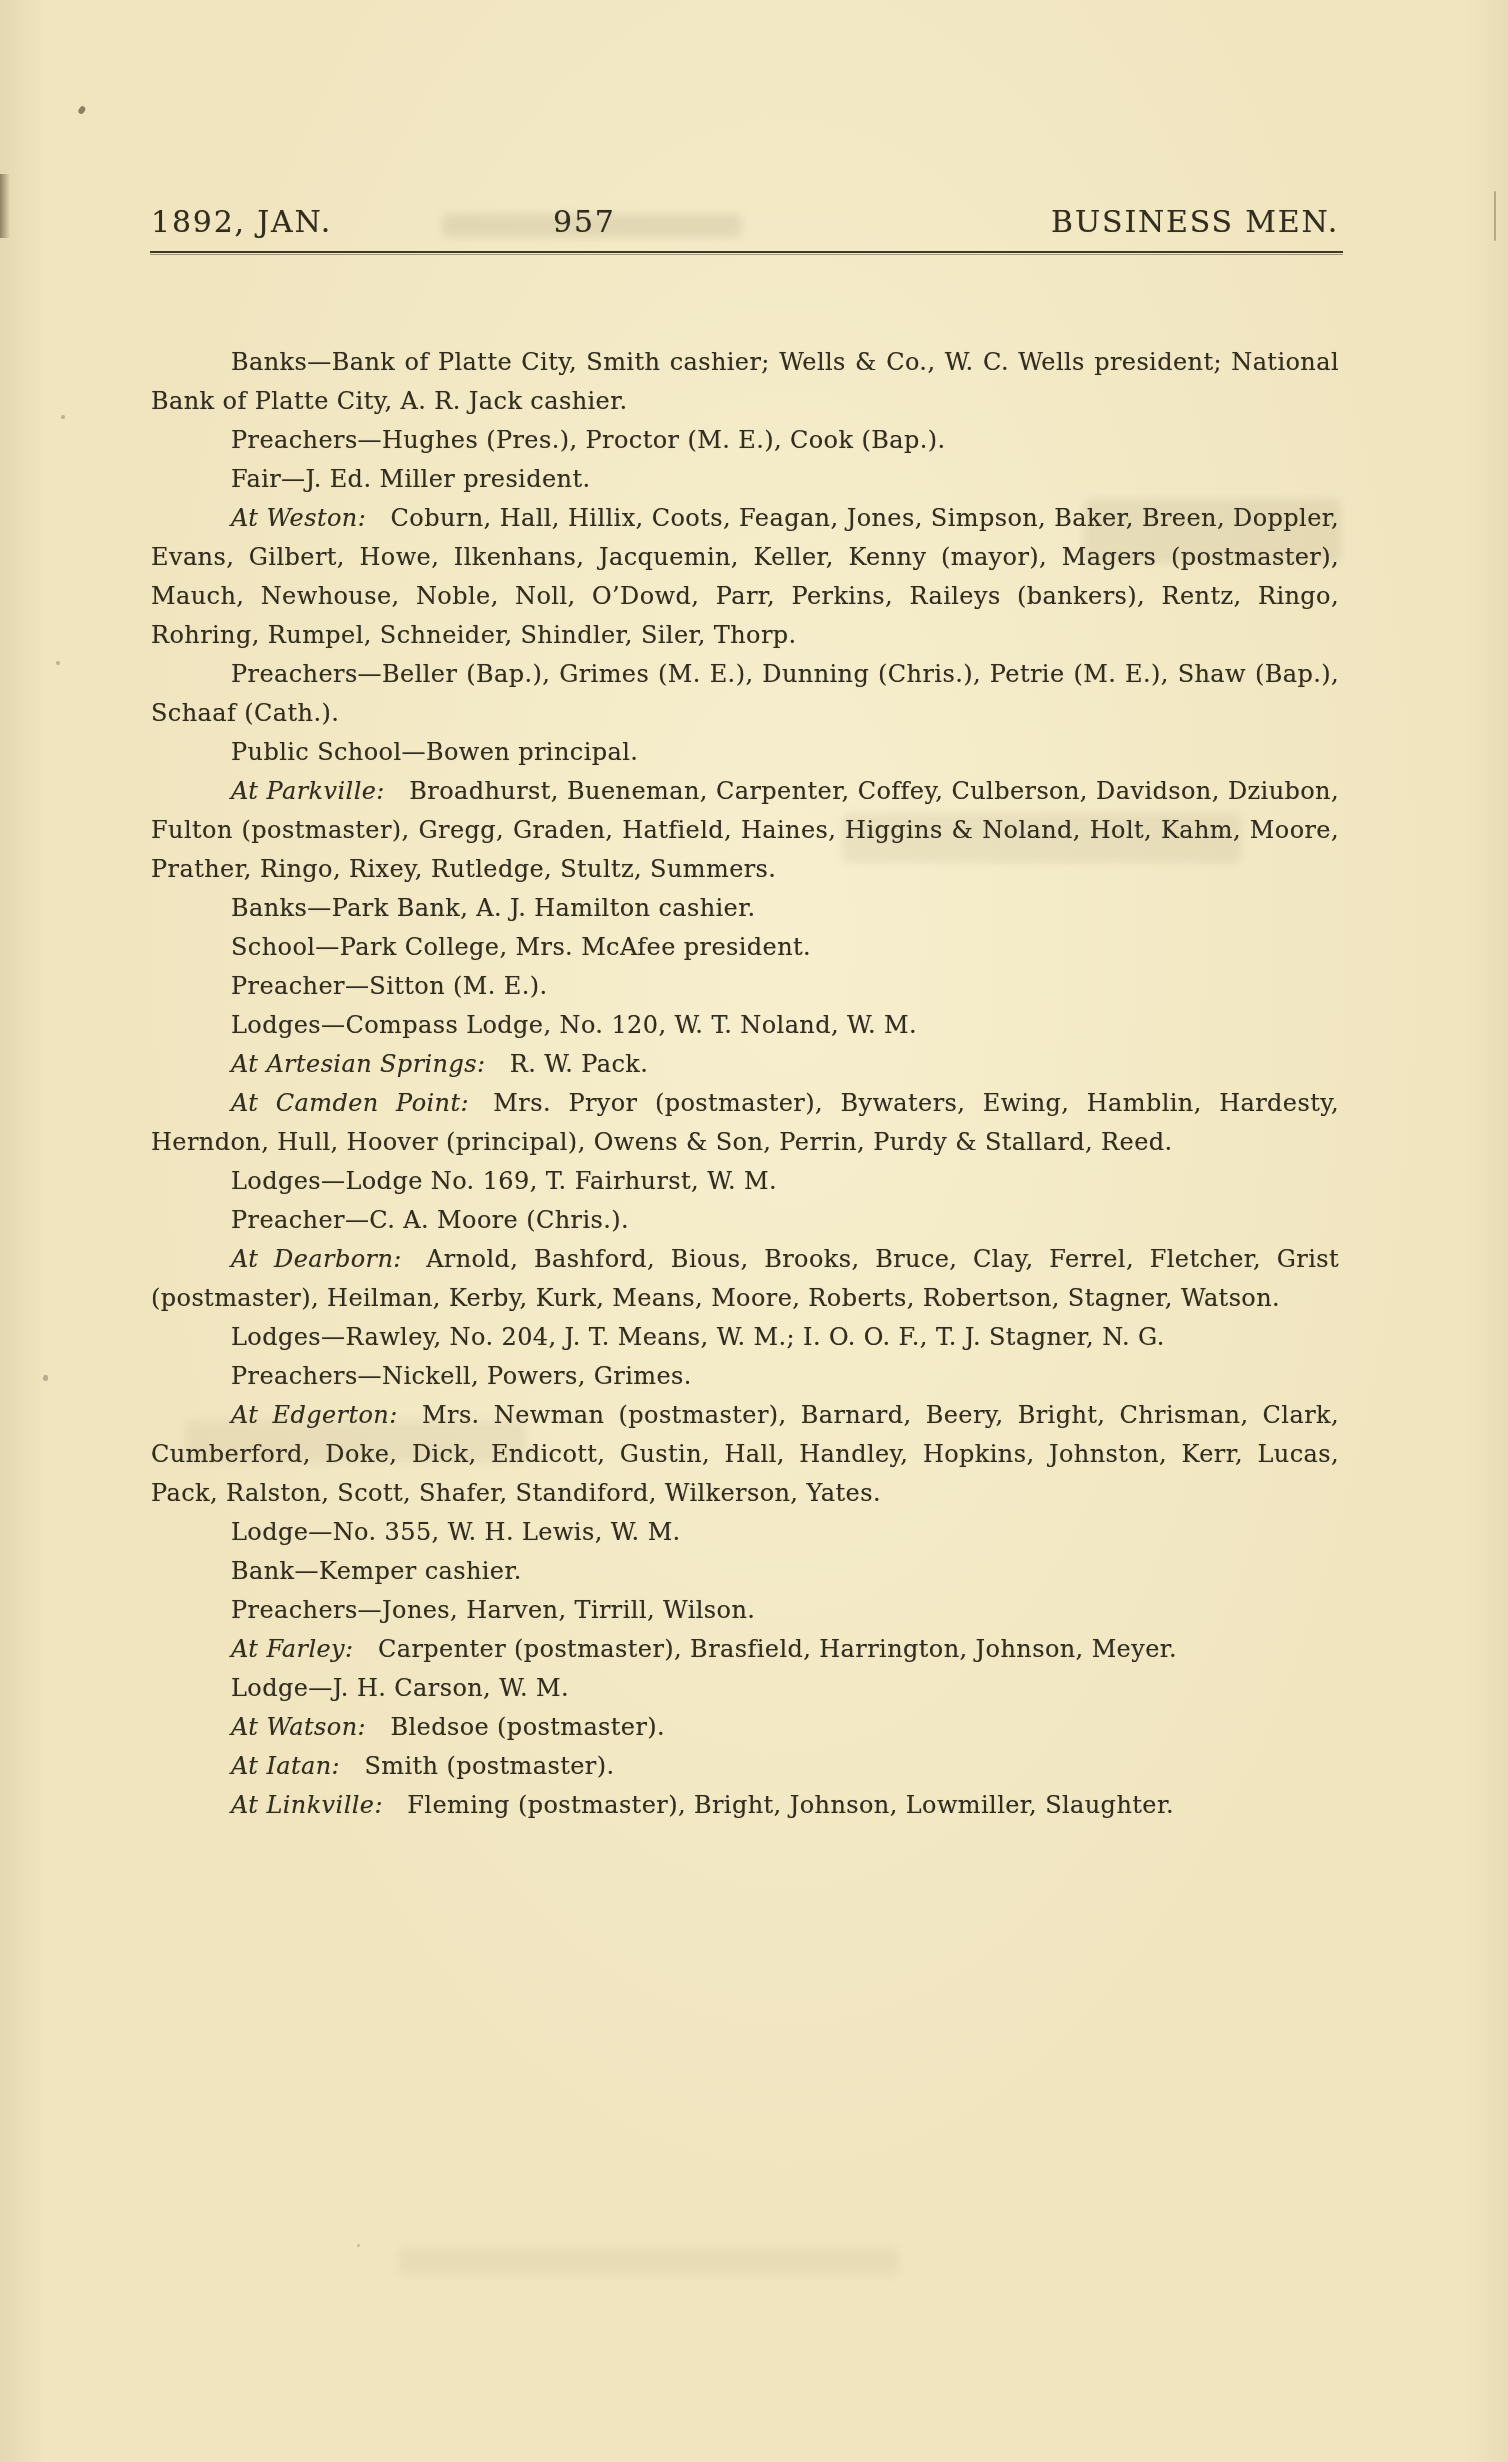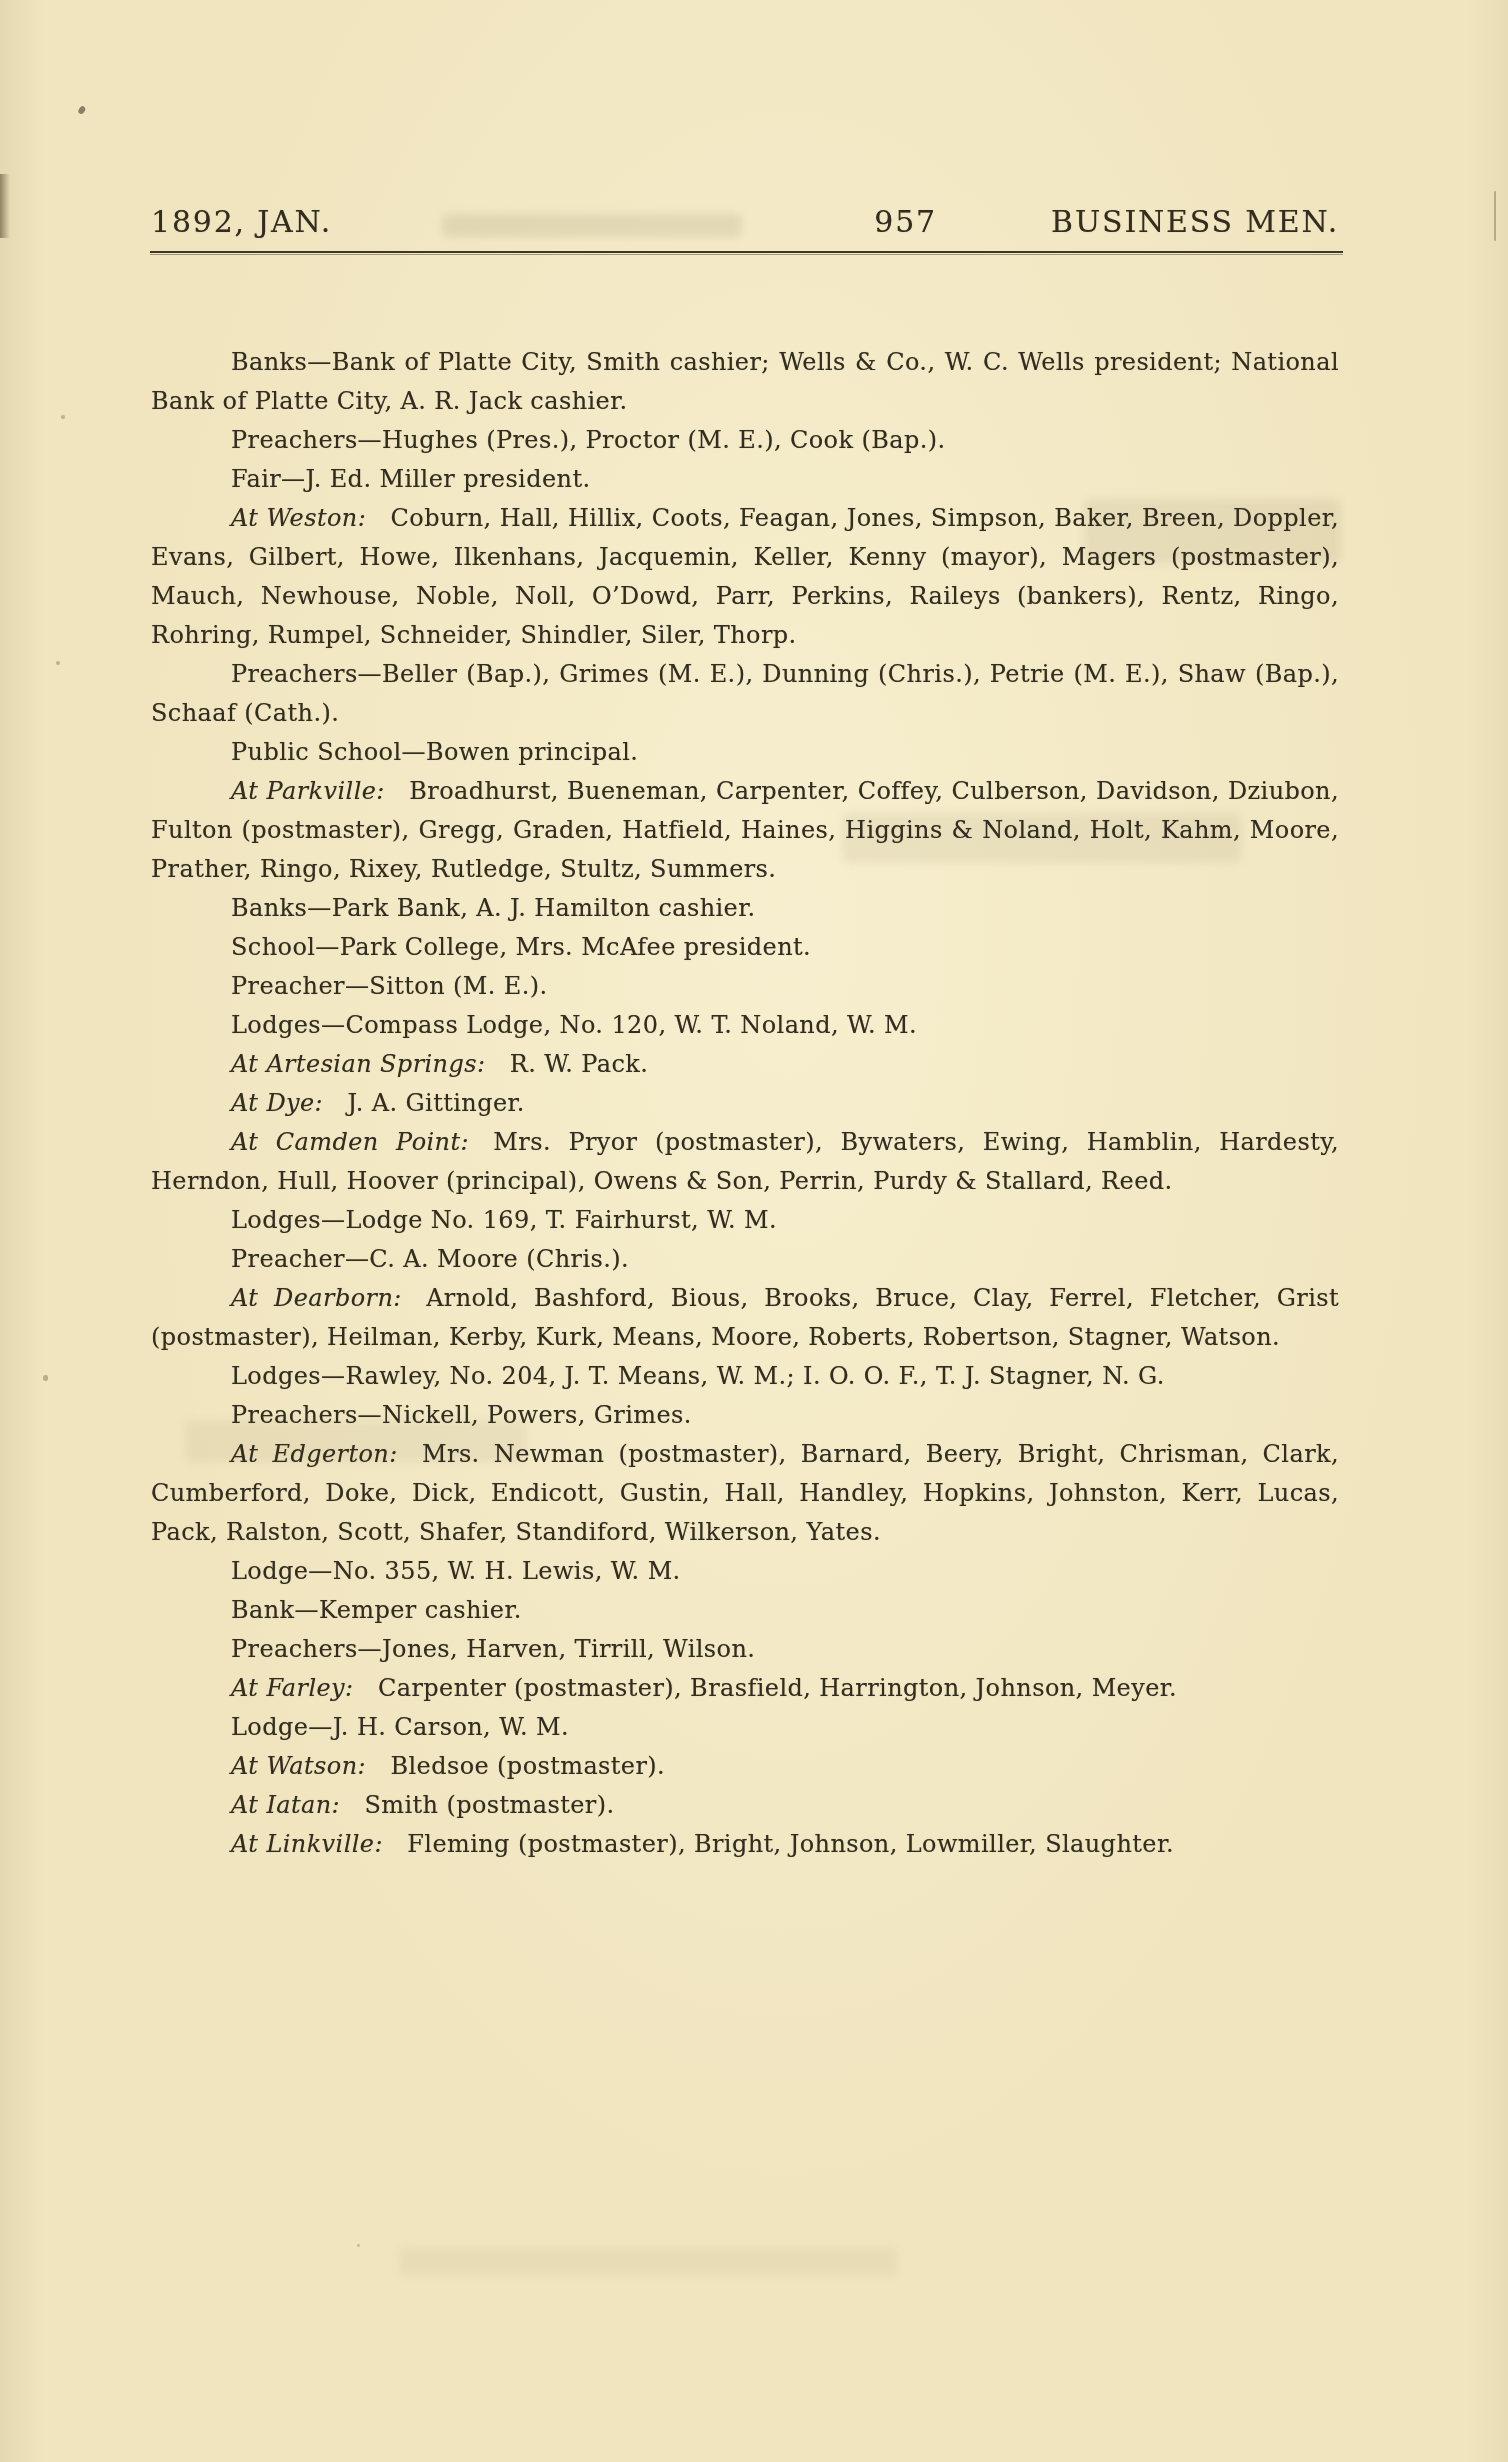--- a/index.html
+++ b/index.html
@@ -20,21 +20,21 @@
   .page-header {
     position: absolute;
     left: 151px; top: 204px; width: 1188px;
     display: flex; align-items: baseline;
     font-size: 30px; letter-spacing: 1.8px;
     color: var(--ink, #332d20);
     text-shadow: 0 0 0.7px rgba(51,45,32,0.45);
     gap: 18px;
   }
   .page-header .h-left  { flex: 1; text-align: left; }
-  .page-header .h-mid   { flex: 1; text-align: right; }
+  .page-header .h-mid   { flex: 1; text-align: left; }
   .page-header .h-right { flex: 1; text-align: right; }
   .header-rule {
     position: absolute;
     left: 150px; top: 251px; width: 1193px; height: 4.3px;
     background: linear-gradient(to bottom,
       #3e3726 0px, #3e3726 2.1px,
       rgba(62,55,38,0) 2.1px, rgba(62,55,38,0) 2.9px,
       rgba(62,55,38,0.45) 2.9px, rgba(62,55,38,0.45) 3.6px,
       rgba(62,55,38,0) 3.6px);
   }
@@ -118,21 +118,20 @@
       <p class="para"><span class="para-text">Fair—J. Ed. Miller president.</span></p>
       <p class="para"><span class="place-label">At Weston:</span><span class="para-text"> Coburn, Hall, Hillix, Coots, Feagan, Jones, Simpson, Baker, Breen, Doppler, Evans, Gilbert, Howe, Ilkenhans, Jacquemin, Keller, Kenny (mayor), Magers (postmaster), Mauch, Newhouse, Noble, Noll, O’Dowd, Parr, Perkins, Raileys (bankers), Rentz, Ringo, Rohring, Rumpel, Schneider, Shindler, Siler, Thorp.</span></p>
       <p class="para"><span class="para-text">Preachers—Beller (Bap.), Grimes (M. E.), Dunning (Chris.), Petrie (M. E.), Shaw (Bap.), Schaaf (Cath.).</span></p>
       <p class="para"><span class="para-text">Public School—Bowen principal.</span></p>
       <p class="para"><span class="place-label">At Parkville:</span><span class="para-text"> Broadhurst, Bueneman, Carpenter, Coffey, Culberson, Davidson, Dziubon, Fulton (postmaster), Gregg, Graden, Hatfield, Haines, Higgins &amp; Noland, Holt, Kahm, Moore, Prather, Ringo, Rixey, Rutledge, Stultz, Summers.</span></p>
       <p class="para"><span class="para-text">Banks—Park Bank, A. J. Hamilton cashier.</span></p>
       <p class="para"><span class="para-text">School—Park College, Mrs. McAfee president.</span></p>
       <p class="para"><span class="para-text">Preacher—Sitton (M. E.).</span></p>
       <p class="para"><span class="para-text">Lodges—Compass Lodge, No. 120, W. T. Noland, W. M.</span></p>
       <p class="para"><span class="place-label">At Artesian Springs:</span><span class="para-text"> R. W. Pack.</span></p>
-      <p class="para"><span class="place-label">At Dye:</span><span class="para-text"> J. A. Gittinger.</span></p>
       <p class="para"><span class="place-label">At Camden Point:</span><span class="para-text"> Mrs. Pryor (postmaster), Bywaters, Ewing, Hamblin, Hardesty, Herndon, Hull, Hoover (principal), Owens &amp; Son, Perrin, Purdy &amp; Stallard, Reed.</span></p>
       <p class="para"><span class="para-text">Lodges—Lodge No. 169, T. Fairhurst, W. M.</span></p>
       <p class="para"><span class="para-text">Preacher—C. A. Moore (Chris.).</span></p>
       <p class="para"><span class="place-label">At Dearborn:</span><span class="para-text"> Arnold, Bashford, Bious, Brooks, Bruce, Clay, Ferrel, Fletcher, Grist (postmaster), Heilman, Kerby, Kurk, Means, Moore, Roberts, Robertson, Stagner, Watson.</span></p>
       <p class="para"><span class="para-text">Lodges—Rawley, No. 204, J. T. Means, W. M.; I. O. O. F., T. J. Stagner, N. G.</span></p>
       <p class="para"><span class="para-text">Preachers—Nickell, Powers, Grimes.</span></p>
       <p class="para"><span class="place-label">At Edgerton:</span><span class="para-text"> Mrs. Newman (postmaster), Barnard, Beery, Bright, Chrisman, Clark, Cumberford, Doke, Dick, Endicott, Gustin, Hall, Handley, Hopkins, Johnston, Kerr, Lucas, Pack, Ralston, Scott, Shafer, Standiford, Wilkerson, Yates.</span></p>
       <p class="para"><span class="para-text">Lodge—No. 355, W. H. Lewis, W. M.</span></p>
       <p class="para"><span class="para-text">Bank—Kemper cashier.</span></p>
       <p class="para"><span class="para-text">Preachers—Jones, Harven, Tirrill, Wilson.</span></p>

